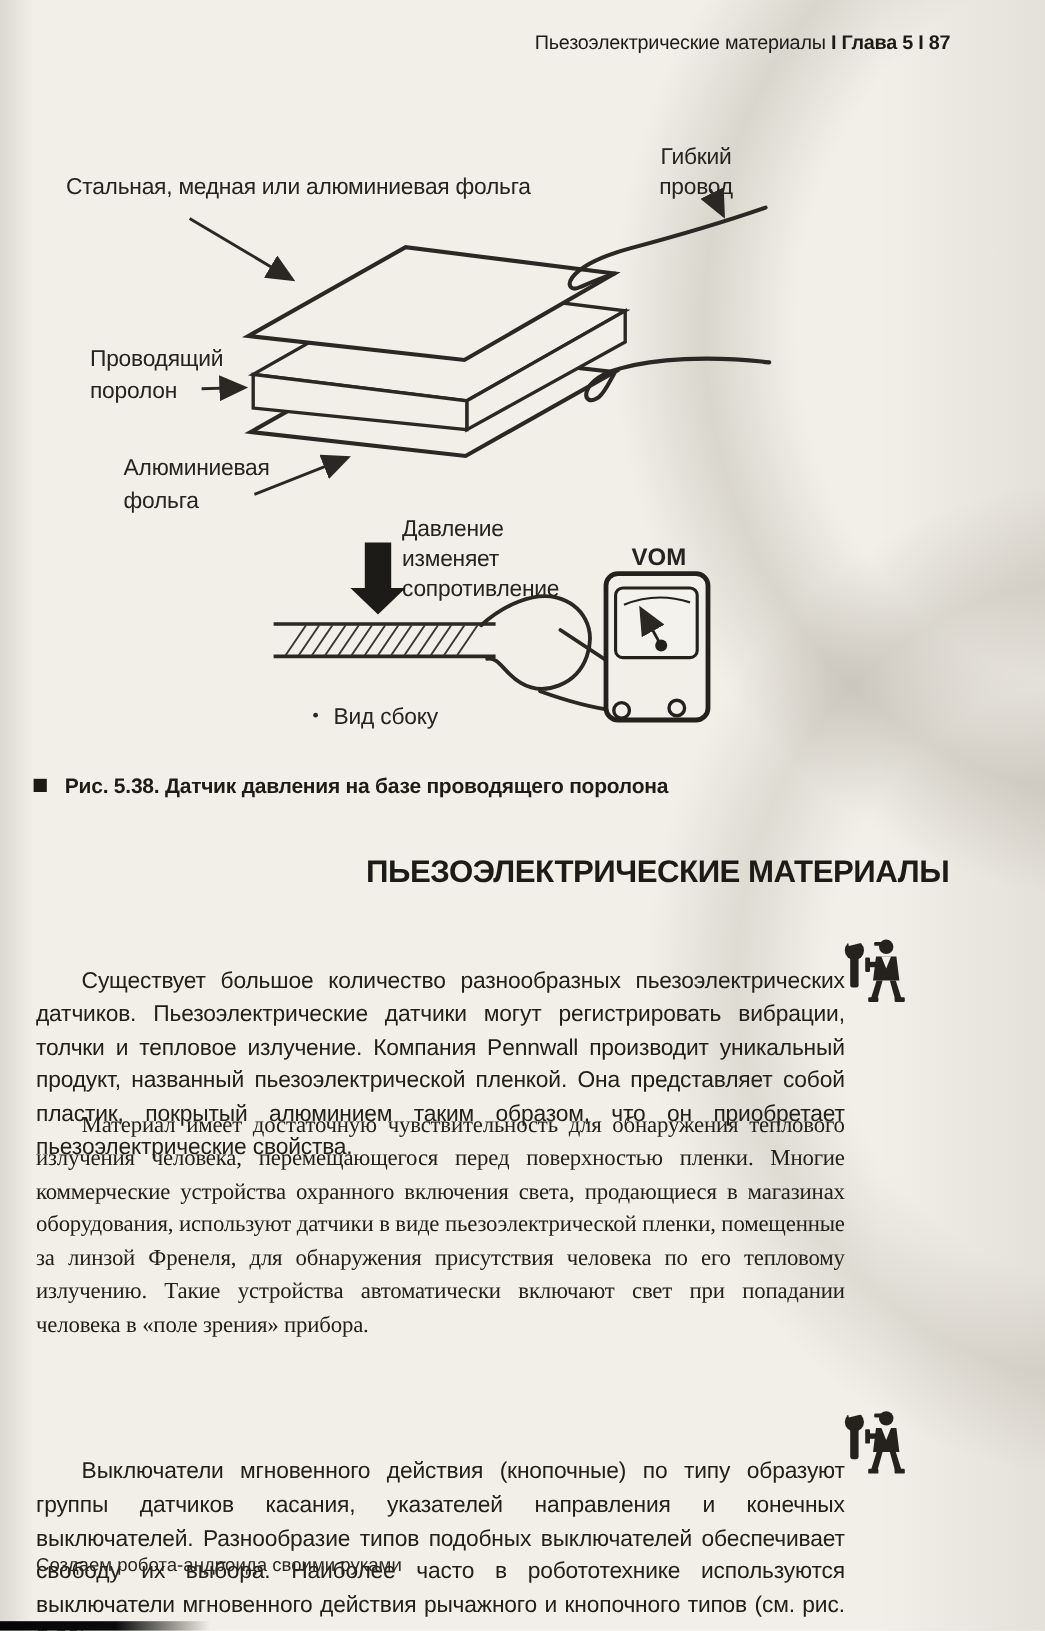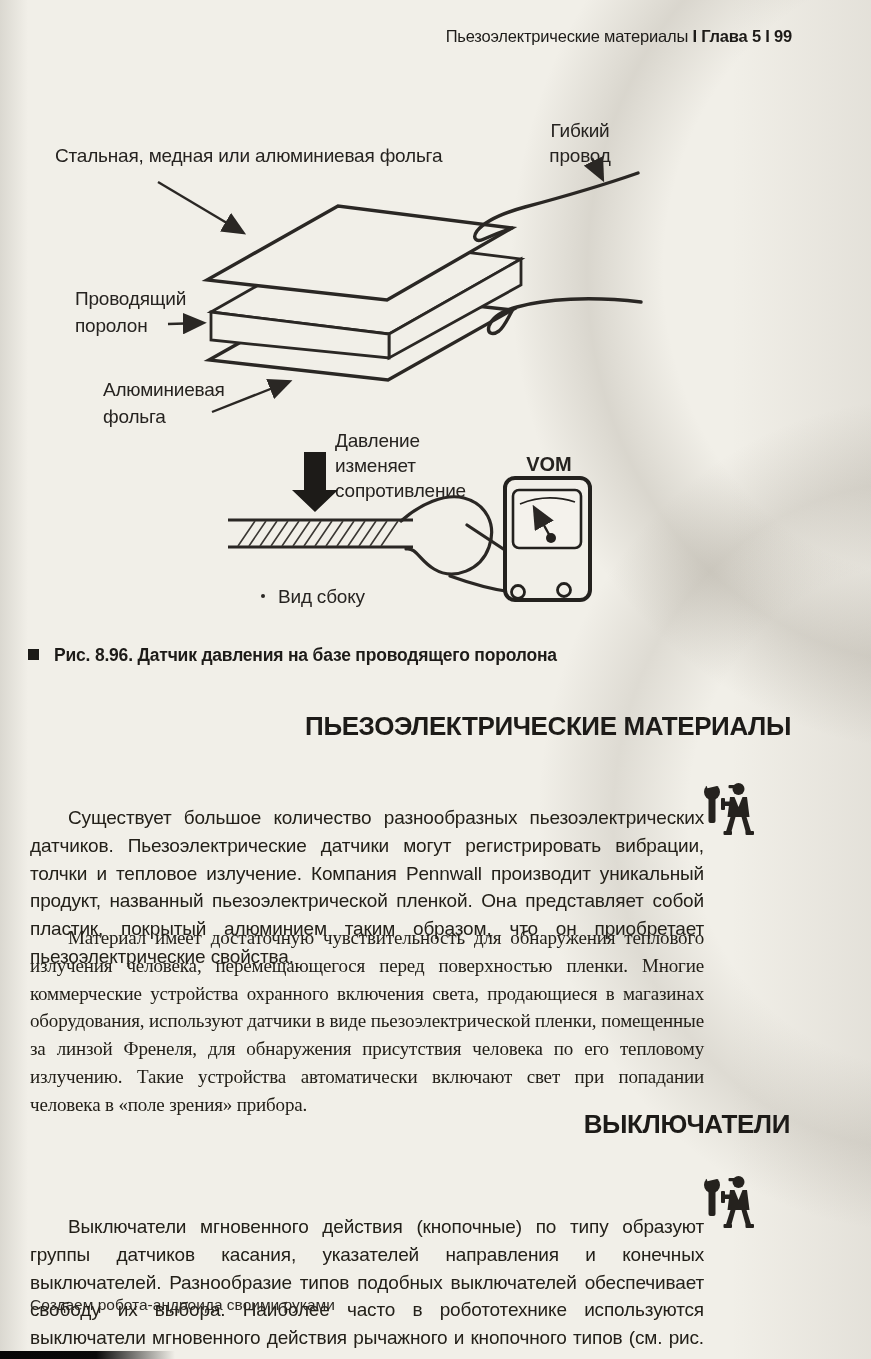--- a/index.html
+++ b/index.html
@@ -36,21 +36,21 @@
   svg text{fill:#262320;}
   .dlabel{font-size:19px; letter-spacing:-0.2px;}
   .vom{font-size:20px; font-weight:bold;}
 </style>
 </head>
 <body>
 
 <div class="page">
 
   <div class="hdr">
-    <span>Пьезоэлектрические материалы </span><b>I Глава 5 I 99</b>
+    <span>Пьезоэлектрические материалы </span><b>I Глава 5 I 87</b>
   </div>
 
   <svg class="figure-svg" width="690" height="525" viewBox="0 0 690 525">
     <defs>
       <marker id="ah" markerWidth="10" markerHeight="9" refX="8" refY="4.5" orient="auto">
         <polygon points="0,0 10,4.5 0,9" fill="#2a2724"></polygon>
       </marker>
     </defs>
 
     <text class="dlabel" x="35" y="62">Стальная, медная или алюминиевая фольга</text>
@@ -106,28 +106,27 @@
       <circle cx="544" cy="490" r="6.5" fill="#f1efe8" stroke="#23211e" stroke-width="2.8"></circle>
     </g>
     <text class="vom" x="529" y="371" text-anchor="middle">VOM</text>
 
     <circle cx="243" cy="496" r="2" fill="#2a2724"></circle>
     <text class="dlabel" x="258" y="503">Вид сбоку</text>
   </svg>
 
   <div class="cap">
     <div class="sq"></div>
-    <div class="ct">Рис. 8.96. Датчик давления на базе проводящего поролона</div>
+    <div class="ct">Рис. 5.38. Датчик давления на базе проводящего поролона</div>
   </div>
 
   <div class="h1 s0">ПЬЕЗОЭЛЕКТРИЧЕСКИЕ МАТЕРИАЛЫ</div>
   <p class="body-p p1">Существует большое количество разнообразных пьезоэлектрических датчиков. Пьезоэлектрические датчики могут регистрировать вибрации, толчки и тепловое излучение. Компания Pennwall производит уникальный продукт, названный пьезоэлектрической пленкой. Она представляет собой пластик, покрытый алюминием таким образом, что он приобретает пьезоэлектрические свойства.</p>
   <p class="body-p p2">Материал имеет достаточную чувствительность для обнаружения теплового излучения человека, перемещающегося перед поверхностью пленки. Многие коммерческие устройства охранного включения света, продающиеся в магазинах оборудования, используют датчики в виде пьезоэлектрической пленки, помещенные за линзой Френеля, для обнаружения присутствия человека по его тепловому излучению. Такие устройства автоматически включают свет при попадании человека в «поле зрения» прибора.</p>
 
-  <div class="h1 s1">ВЫКЛЮЧАТЕЛИ</div>
   <p class="body-p p3">Выключатели мгновенного действия (кнопочные) по типу образуют группы датчиков касания, указателей направления и конечных выключателей. Разнообразие типов подобных выключателей обеспечивает свободу их выбора. Наиболее часто в робототехнике используются выключатели мгновенного действия рычажного и кнопочного типов (см. рис. 5.39).</p>
 
   <svg class="worker w1" width="64" height="58" viewBox="0 0 64 58">
     <g fill="#25221e">
       <circle cx="15" cy="11" r="8"></circle>
       <rect x="9" y="-4" width="12" height="10" fill="#f1efe8" transform="rotate(-14 15 1)"></rect>
       <rect x="11.5" y="16" width="7" height="26" rx="2"></rect>
       <rect x="24" y="17" width="4" height="12" rx="1"></rect>
       <rect x="26" y="20.5" width="11" height="4.5"></rect>
       <circle cx="41.5" cy="8" r="6"></circle>

